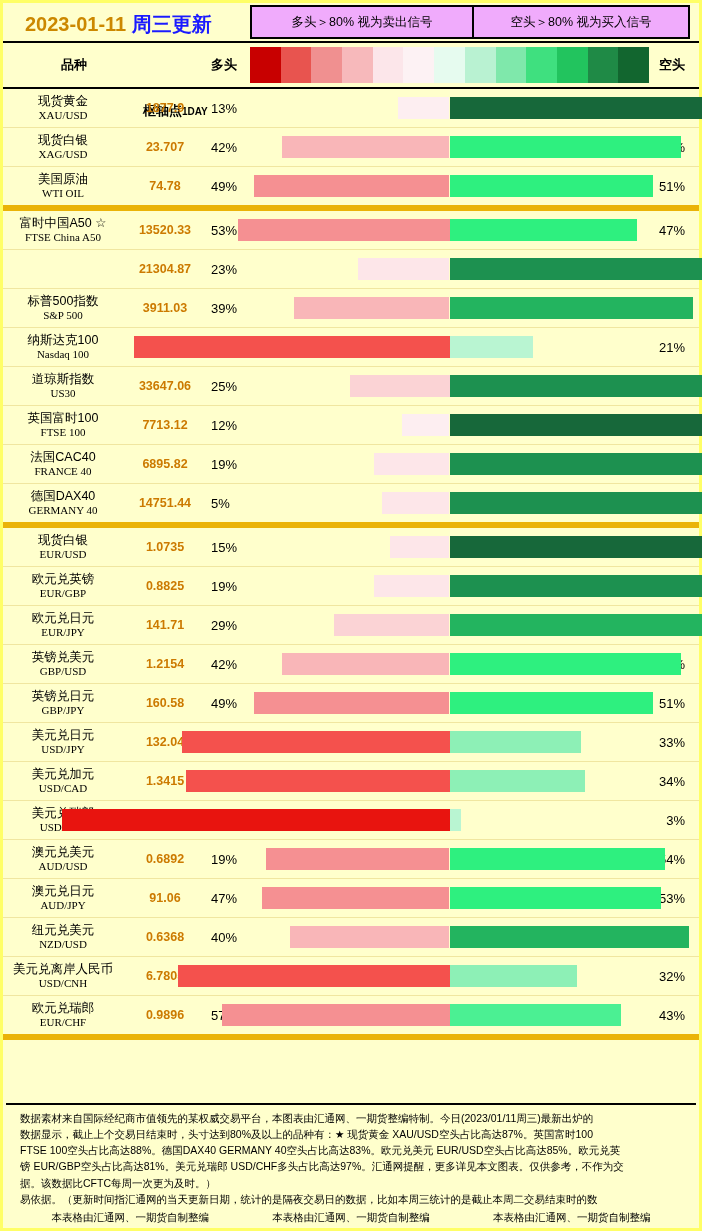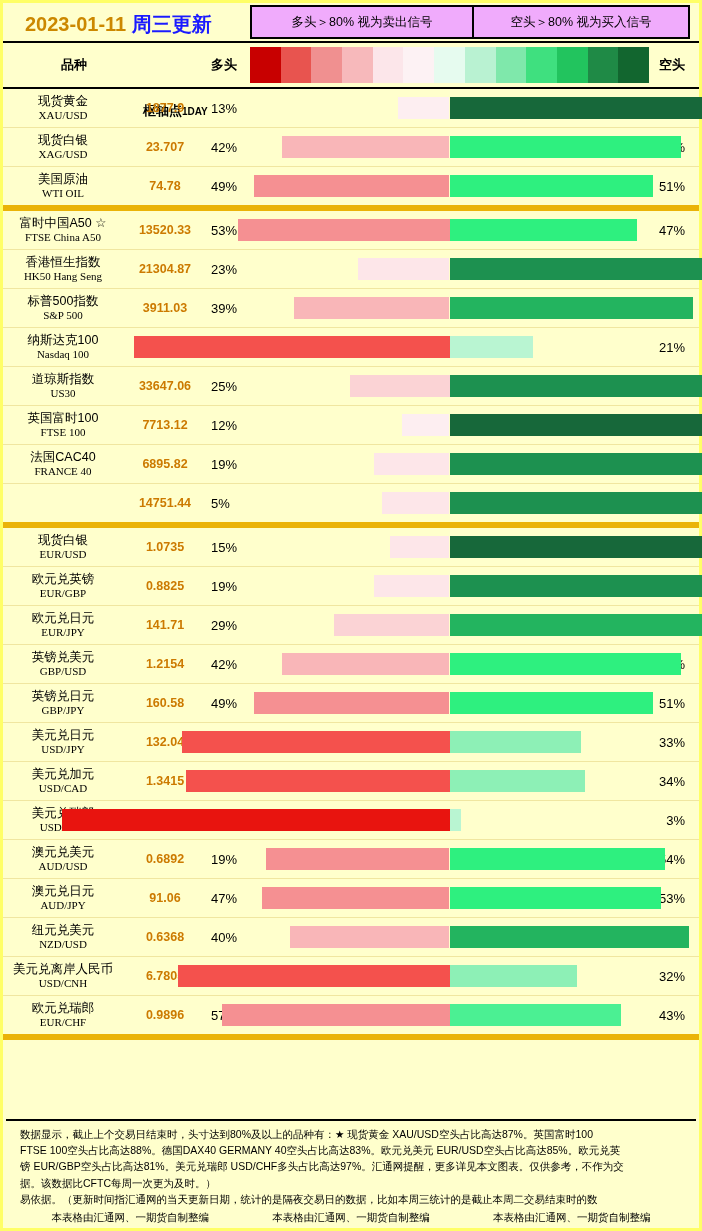--- a/index.html
+++ b/index.html
@@ -250,24 +250,20 @@
           <div class="pv">13520.33</div>
           <div class="lp">53%</div>
           <div class="sp">47%</div>
           <div class="track">
             <div class="seg" style="left: -11.97px; width: 211.47px; background: rgb(245, 144, 146);"></div>
             <div class="seg" style="left: 199.5px; width: 187.53px; background: rgb(46, 240, 127);"></div>
           </div>
         </div>
         <div class="sepline"></div>
         <div class="row">
-          <div class="nm">
-            <div class="cn">香港恒生指数</div>
-            <div class="en">HK50 Hang Seng</div>
-          </div>
           <div class="pv">21304.87</div>
           <div class="lp">23%</div>
           <div class="sp">77%</div>
           <div class="track">
             <div class="seg" style="left: 107.73px; width: 91.77px; background: rgb(253, 230, 233);"></div>
             <div class="seg" style="left: 199.5px; width: 307.23px; background: rgb(29, 145, 80);"></div>
           </div>
         </div>
         <div class="sepline"></div>
         <div class="row">
@@ -334,20 +330,24 @@
           <div class="pv">6895.82</div>
           <div class="lp">19%</div>
           <div class="sp">81%</div>
           <div class="track">
             <div class="seg" style="left: 123.69px; width: 75.81px; background: rgb(253, 230, 233);"></div>
             <div class="seg" style="left: 199.5px; width: 323.19px; background: rgb(29, 145, 80);"></div>
           </div>
         </div>
         <div class="sepline"></div>
         <div class="row">
+          <div class="nm">
+            <div class="cn">德国DAX40</div>
+            <div class="en">GERMANY 40</div>
+          </div>
           <div class="pv">14751.44</div>
           <div class="lp">5%</div>
           <div class="sp">83%</div>
           <div class="track">
             <div class="seg" style="left: 131.67px; width: 67.83px; background: rgb(253, 230, 233);"></div>
             <div class="seg" style="left: 199.5px; width: 331.17px; background: rgb(29, 145, 80);"></div>
           </div>
         </div>
       </div>
       <div class="grp">
@@ -529,20 +529,21 @@
           <div class="sp">43%</div>
           <div class="track">
             <div class="seg" style="left: -27.93px; width: 227.43px; background: rgb(245, 144, 146);"></div>
             <div class="seg" style="left: 199.5px; width: 171.57px; background: rgb(75, 240, 147);"></div>
           </div>
         </div>
       </div>
     </div>
 
   <div class="footer">
+    <p>数据素材来自国际经纪商市值领先的某权威交易平台，本图表由汇通网、一期货整编特制。今日(2023/01/11周三)最新出炉的</p>
     <p>数据显示，截止上个交易日结束时，头寸达到80%及以上的品种有：★ 现货黄金 XAU/USD空头占比高达87%。英国富时100</p>
     <p>FTSE 100空头占比高达88%。德国DAX40        GERMANY 40空头占比高达83%。欧元兑美元 EUR/USD空头占比高达85%。欧元兑英</p>
     <p>镑 EUR/GBP空头占比高达81%。美元兑瑞郎 USD/CHF多头占比高达97%。汇通网提醒，更多详见本文图表。仅供参考，不作为交</p>
     <p>据。该数据比CFTC每周一次更为及时。）</p>
     <p>易依据。（更新时间指汇通网的当天更新日期，统计的是隔夜交易日的数据，比如本周三统计的是截止本周二交易结束时的数</p>
     <div class="credits">
       <span>本表格由汇通网、一期货自制整编</span>
       <span>本表格由汇通网、一期货自制整编</span>
       <span>本表格由汇通网、一期货自制整编</span>
     </div>

